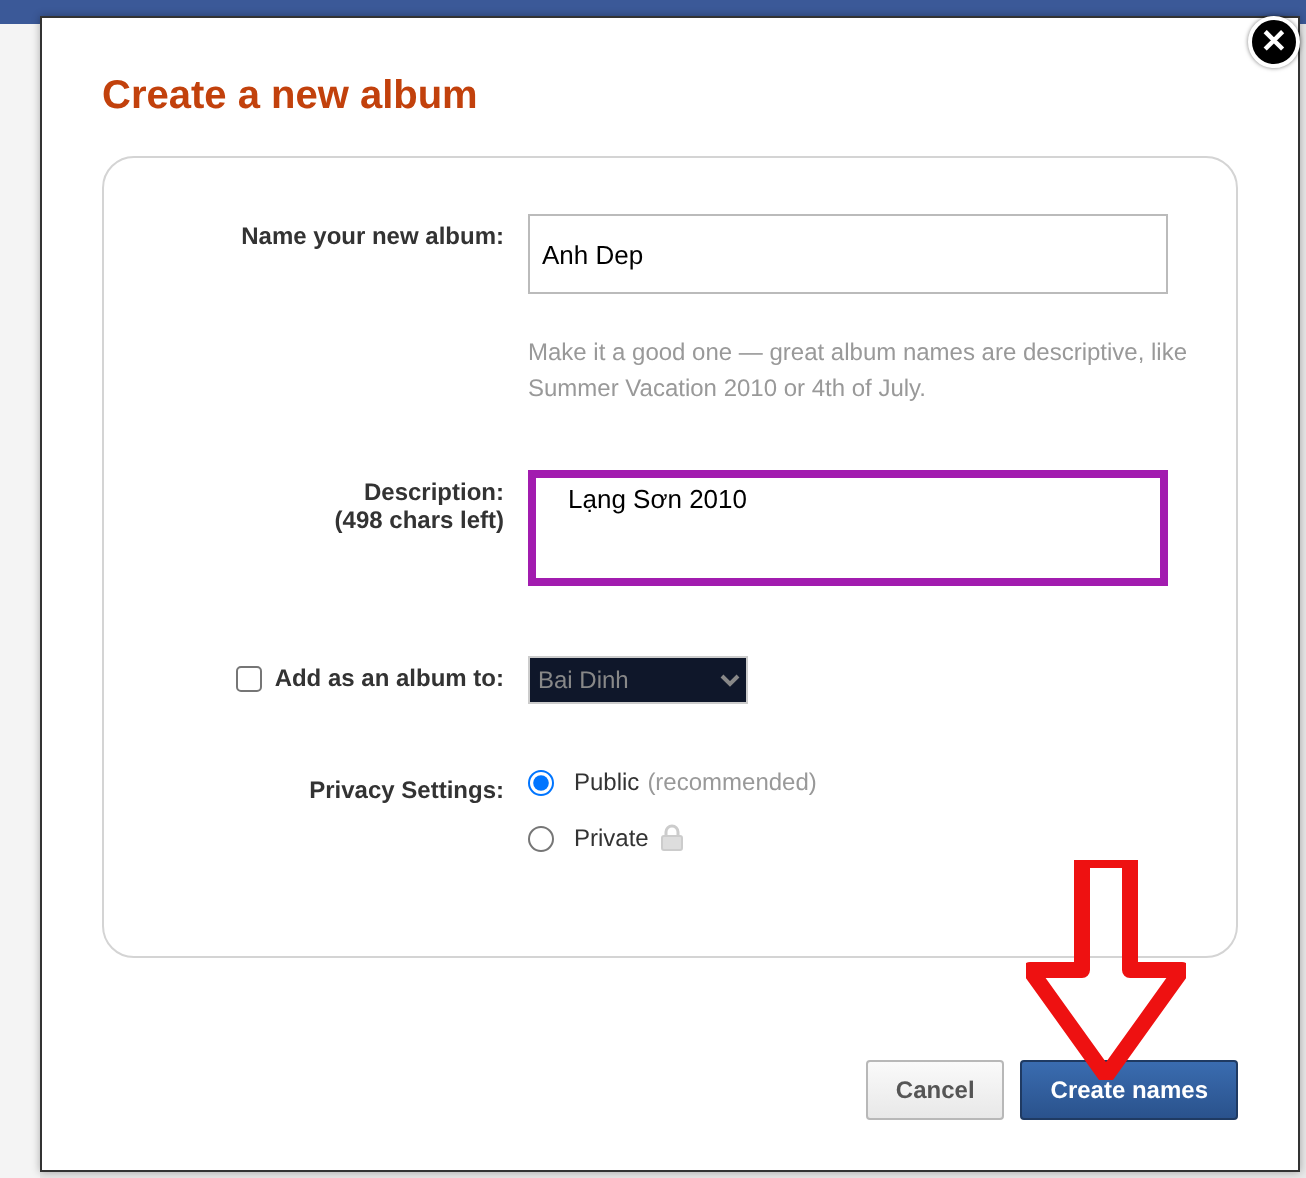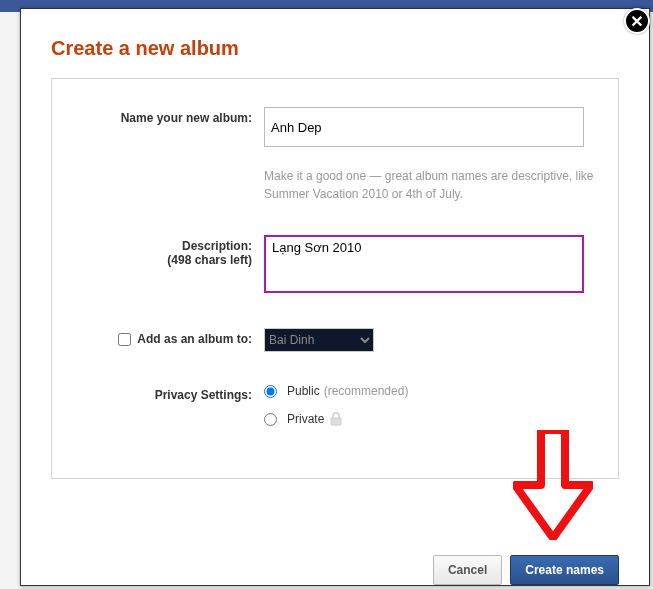--- a/index.html
+++ b/index.html
@@ -60,21 +60,21 @@
   }
   .modal-title {
     font-size: 20px;
     font-weight: bold;
     color: #c2410c;
     padding: 28px 30px 18px 30px;
   }
   .panel {
     margin: 0 30px 20px 30px;
     border: 1px solid #d4d4d4;
-    border-radius: 0;
+    border-radius: 16px;
     padding: 28px 22px 30px 22px;
   }
   .row {
     display: flex;
     align-items: flex-start;
     margin-bottom: 8px;
   }
   .label-col {
     width: 190px;
     text-align: right;
@@ -99,24 +99,24 @@
     height: 26px;
     padding: 19px 6px;
     font-size: 13px;
     font-family: inherit;
     border: 1px solid #bbb;
   }
   textarea.textarea {
     width: 100%;
     max-width: 320px;
     height: 58px;
-    padding: 3px 6px;
+    padding: 3px 16px;
     font-size: 13px;
     font-family: inherit;
-    border: 2px solid #a21caf;
+    border: 4px solid #a21caf;
     resize: none;
   }
   .chars-left {
     font-weight: bold;
     display: block;
   }
   .checkbox-inline {
     display: flex;
     align-items: center;
     justify-content: flex-end;
@@ -146,21 +146,21 @@
   .lock-icon {
     display: inline-block;
     width: 12px;
     height: 14px;
     margin-left: 6px;
     position: relative;
   }
   .lock-icon svg { display: block; }
   .footer {
     position: absolute;
-    bottom: 0;
+    bottom: 25px;
     right: 30px;
     display: flex;
     gap: 8px;
   }
   .btn {
     height: 30px;
     padding: 0 14px;
     font-size: 12px;
     font-weight: bold;
     border-radius: 2px;

